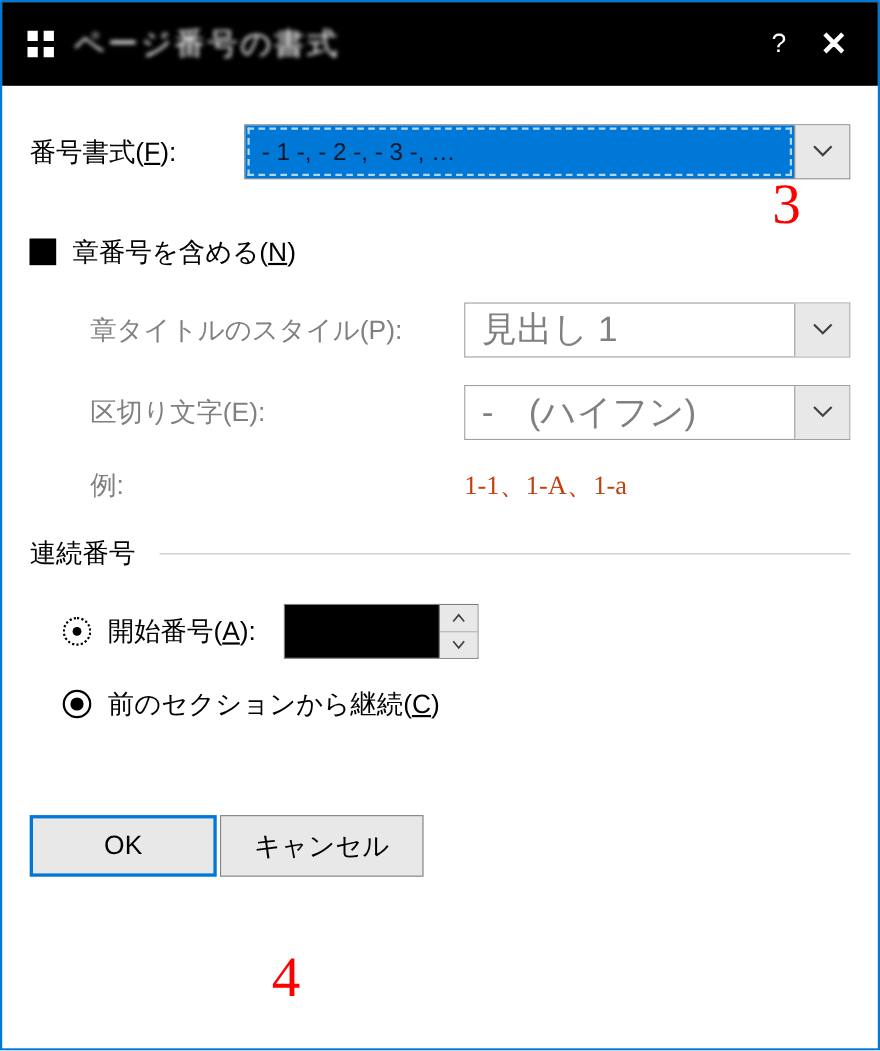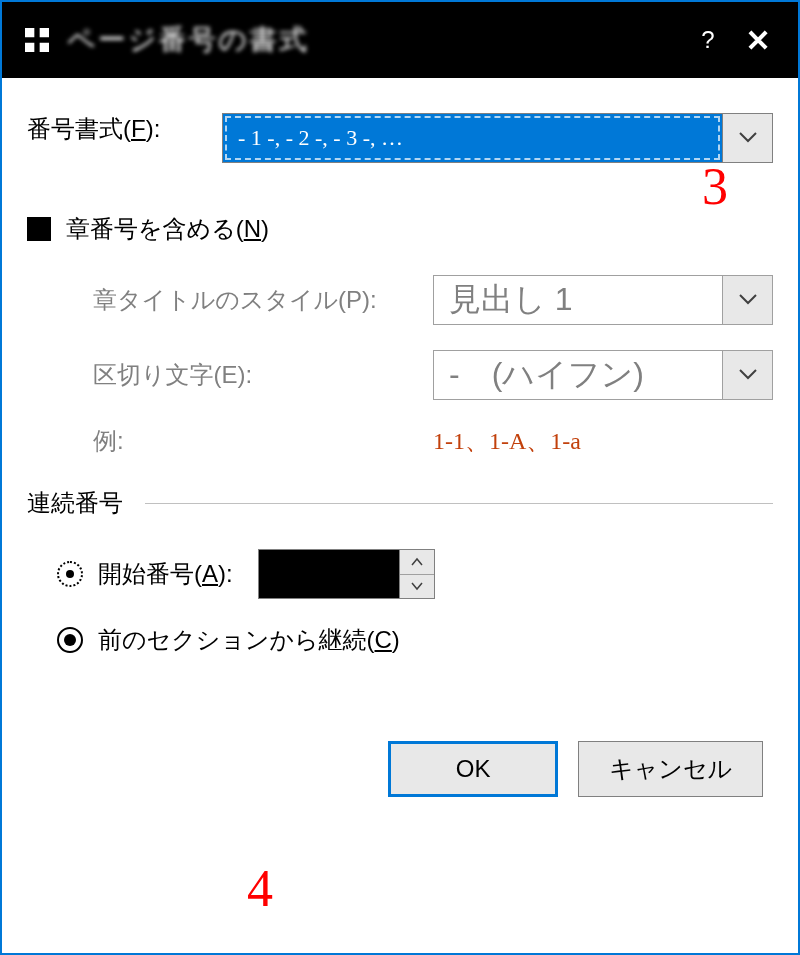--- a/index.html
+++ b/index.html
@@ -61,20 +61,21 @@
       width: 50px;
       text-align: center;
       cursor: pointer;
       font-weight: bold;
     }
     .content {
       padding: 35px 25px 20px 25px;
     }
     .row {
       display: flex;
+      align-items: center;
       margin-bottom: 20px;
       position: relative;
     }
     .row-format {
       margin-bottom: 50px;
     }
     .label {
       color: #000000;
       font-size: 24px;
     }
@@ -83,28 +84,27 @@
     }
     .format-combo {
       flex: 1;
       display: flex;
       height: 50px;
       border: 1px solid #808080;
     }
     .format-combo-value {
       flex: 1;
       background: #0078d7;
-      color: #ffffff;
+      color: #0f172a;
       padding: 8px 15px;
       font-size: 22px;
       display: flex;
       align-items: center;
       outline: 2px dashed rgba(255,255,255,0.7);
       outline-offset: -4px;
-      font-family: Liberation Serif, serif;
     }
     .format-combo-arrow {
       width: 50px;
       background: #e8e8e8;
       border-left: 1px solid #808080;
       display: flex;
       align-items: center;
       justify-content: center;
       cursor: pointer;
     }
@@ -137,21 +137,20 @@
       margin-right: 15px;
       cursor: pointer;
     }
     .subsection {
       padding-left: 55px;
     }
     .sub-row {
       display: flex;
       align-items: center;
       margin-bottom: 25px;
-      margin-left: 11px;
     }
     .sub-label {
       color: #808080;
       font-size: 24px;
       width: 340px;
     }
     .combo {
       flex: 1;
       display: flex;
       height: 50px;
@@ -256,22 +255,21 @@
       align-items: center;
       justify-content: center;
       cursor: pointer;
       border-bottom: 1px solid #a0a0a0;
     }
     .spinner-btn:last-child {
       border-bottom: none;
     }
     .button-row {
       display: flex;
-      justify-content: flex-end;
-      gap: 20px;
+      gap: 3px;
       margin-top: 85px;
       padding-right: 10px;
     }
     .btn {
       height: 56px;
       padding: 0 30px;
       border: 1px solid #808080;
       background: #e8e8e8;
       font-size: 24px;
       cursor: pointer;

